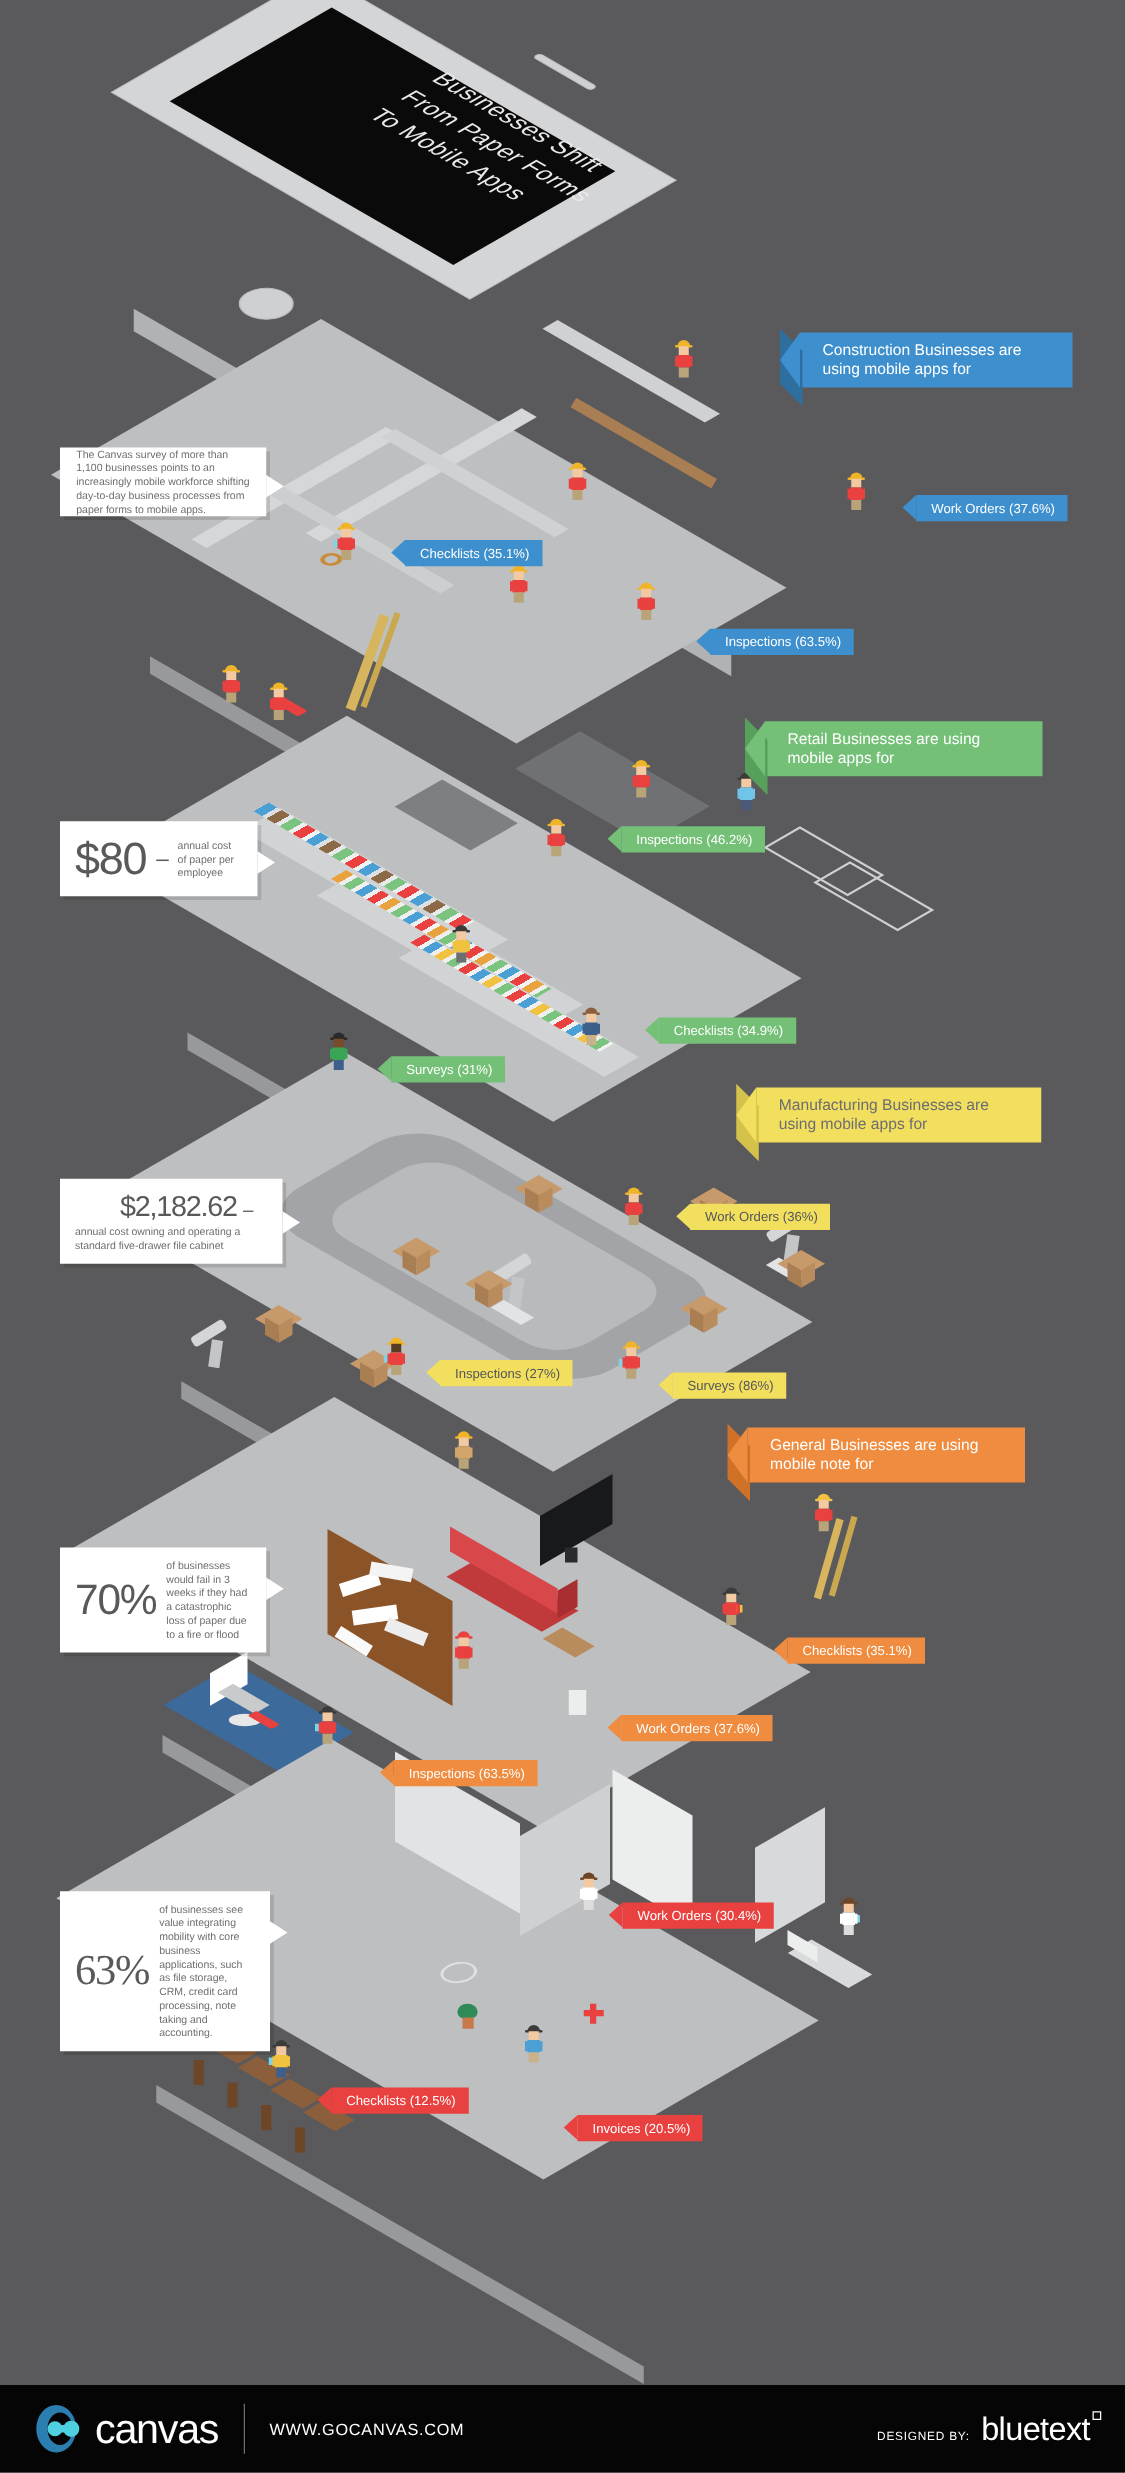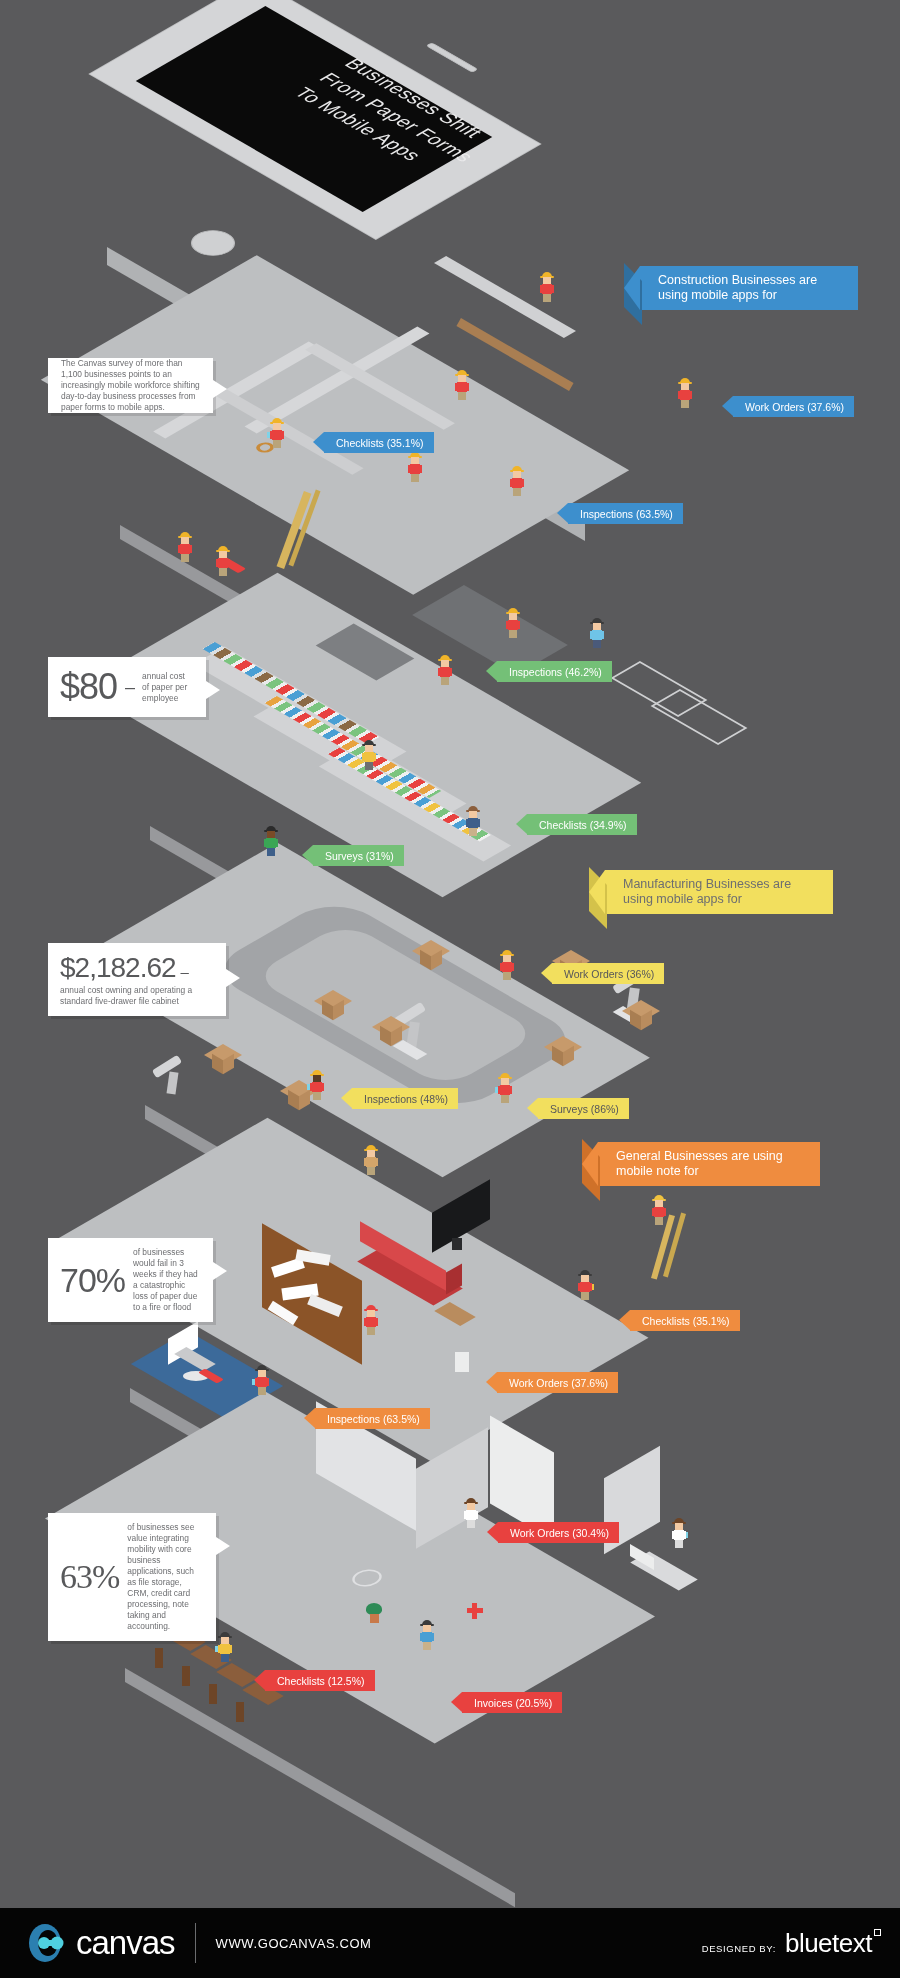--- a/index.html
+++ b/index.html
@@ -417,20 +417,25 @@
       <div class="p-hat" style="background:#2b2b2b;"></div>
         <div class="p-brim" style="background:#2b2b2b;"></div>
       <div class="p-head" style="background:#7a4b27;"></div>
         <div class="p-body" style="background:#3aa655;"></div>
       <div class="p-arm-l" style="background:#3aa655;"></div>
         <div class="p-arm-r" style="background:#3aa655;"></div>
       <div class="p-legs" style="background:#3e5f8a;"></div>
     </div>
   </div>
 
+  <div class="banner" style="left:612px;top:577px;width:222px;background:#74c077;">
+    <span class="ar" style="border-right:16px solid #74c077;"></span>
+    <span class="shadow" style="background:#57a05b;transform:skewY(45deg);"></span>
+    <span>Retail Businesses are using mobile apps for</span>
+  </div>
 
   <div class="pill" style="left:497px;top:661px;background:#74c077;">
     <span class="ar" style="border-right:11px solid #74c077;"></span>
     <span>Inspections (46.2%)</span>
   </div>
   <div class="pill" style="left:527px;top:814px;background:#74c077;">
     <span class="ar" style="border-right:11px solid #74c077;"></span>
     <span>Checklists (34.9%)</span>
   </div>
   <div class="pill" style="left:313px;top:845px;background:#74c077;">
@@ -551,30 +556,30 @@
     <span class="shadow" style="background:#d4c24a;transform:skewY(45deg);"></span>
     <span>Manufacturing Businesses are using mobile apps for</span>
   </div>
 
   <div class="pill dark-text" style="left:552px;top:963px;background:#f2df5e;">
     <span class="ar" style="border-right:11px solid #f2df5e;"></span>
     <span>Work Orders (36%)</span>
   </div>
   <div class="pill dark-text" style="left:352px;top:1088px;background:#f2df5e;">
     <span class="ar" style="border-right:11px solid #f2df5e;"></span>
-    <span>Inspections (48%)</span>
+    <span>Inspections (27%)</span>
   </div>
   <div class="pill dark-text" style="left:538px;top:1098px;background:#f2df5e;">
     <span class="ar" style="border-right:11px solid #f2df5e;"></span>
     <span>Surveys (86%)</span>
   </div>
 
   <div class="card" style="left:48px;top:943px;width:178px;padding:9px 12px;">
     <div style="display:flex;align-items:baseline;gap:5px;">
-      <div class="stat-big" style="font-size:28px;">$2,182.62</div>
+      <div class="stat-big" style="font-size:23px;margin-left:36px;">$2,182.62</div>
       <div class="stat-big" style="font-size:15px;">–</div>
     </div>
     <div class="stat-side" style="margin-top:1px;">annual cost owning and operating a standard five-drawer file cabinet</div>
     <div class="card-notch" style="top:26px;"></div>
   </div>
 
   <div>
     <div class="slab" style="left:130px;top:1165px;width:440px;height:250px;background:#bdbfc1;"></div>
     <div class="slab-edge" style="left:130px;top:1388px;width:380px;height:14px;transform:skewY(30deg);transform-origin:left top;background:#98999c;"></div>
 

